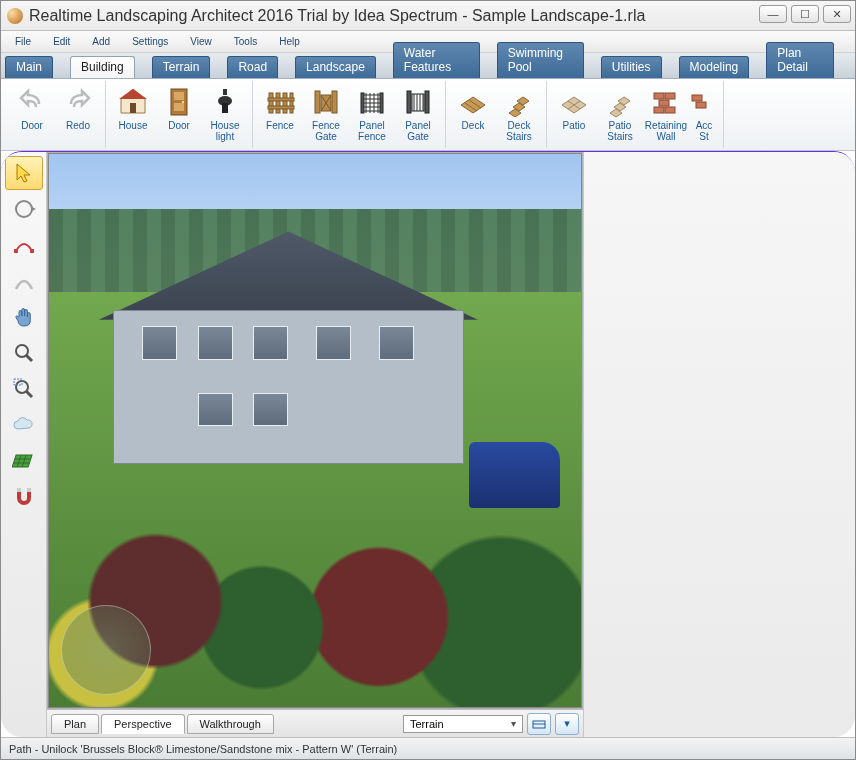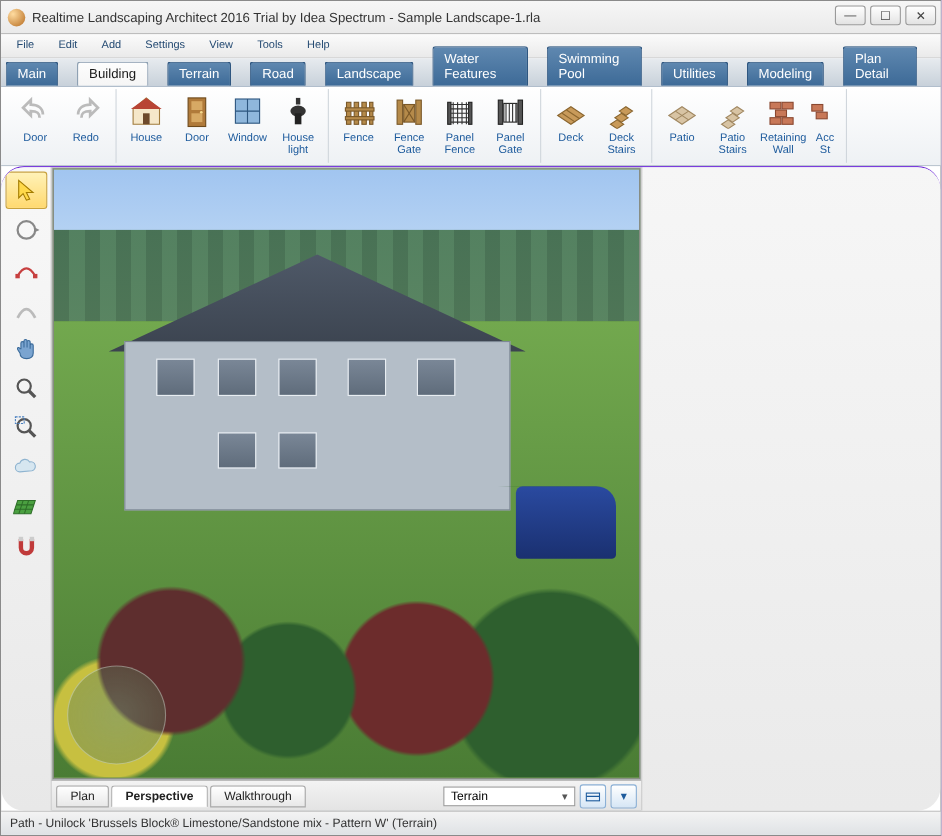--- a/index.html
+++ b/index.html
@@ -2,21 +2,21 @@
 <html><head>
 <meta charset="utf-8">
 <style>
 * { box-sizing: border-box; margin: 0; padding: 0; font-family: "Segoe UI", Tahoma, sans-serif; }
 body { background: #fff; width: 856px; height: 760px; overflow: hidden; }
 
 .window { width: 856px; height: 760px; border: 1px solid #8a8a8a; background: #fff; display: flex; flex-direction: column; }
 
 .titlebar { height: 30px; background: linear-gradient(#f6f6f6,#eaeaea); display: flex; align-items: center; padding: 0 6px; border-bottom: 1px solid #bdbdbd; position: relative; }
 .titlebar .app-icon { width: 16px; height: 16px; border-radius: 50%; background: radial-gradient(circle at 30% 30%, #ffdca0, #b56a1e); margin-right: 6px; }
-.titlebar .title { font-size: 12px; color: #333; white-space: nowrap; }
+.titlebar .title { font-size: 16px; color: #333; white-space: nowrap; }
 .win-controls { position: absolute; right: 4px; top: 4px; display: flex; gap: 4px; }
 .win-btn { width: 28px; height: 18px; border: 1px solid #9a9a9a; border-radius: 3px; background: linear-gradient(#fff,#e3e3e3); display: flex; align-items: center; justify-content: center; font-size: 11px; color: #444; cursor: pointer; }
 
 .menubar { height: 22px; background: linear-gradient(#fbfbfb,#eaeaea); border-bottom: 1px solid #cfcfcf; display: flex; align-items: center; padding: 0 4px; gap: 2px; }
 .menubar .mitem { padding: 2px 10px; font-size: 10px; color: #244a72; cursor: pointer; }
 
 .ribbon-tabs { background: linear-gradient(#e7ebef,#c8d1da); display: flex; align-items: flex-end; padding: 4px 4px 0 4px; border-bottom: 1px solid #9fb0c0; height: 26px; }
 .rtab { padding: 3px 10px 4px 10px; font-size: 12px; color: #fff; cursor: pointer; margin-right: 17px; }
 .rtab.active { background: linear-gradient(#fdfdfd,#f5f5f5); color: #1a1a1a; border: 1px solid #8fa1b3; border-bottom: none; border-radius: 3px 3px 0 0; }
 .rtab:not(.active) { background: linear-gradient(#5f88b0,#3d6a97); border-radius: 3px 3px 0 0; border: 1px solid #2e5680; border-bottom: none; }
@@ -40,21 +40,21 @@
 .house { position: absolute; top: 14%; left: 12%; width: 66%; height: 42%; }
 .roof { position: absolute; top: 0; left: -4%; width: 108%; height: 38%; background: linear-gradient(#4f5968,#3b434f); clip-path: polygon(0 100%, 50% 0, 100% 100%); }
 .walls { position: absolute; top: 34%; left: 0; width: 100%; height: 66%; background: #b4bec8; border: 1px solid #7d8894; }
 .win { position: absolute; width: 10%; height: 22%; background: linear-gradient(#7a8797,#5f6c7b); border: 1px solid #e8edf2; }
 .shrubs { position: absolute; bottom: 0; left: 0; right: 0; height: 48%; background: radial-gradient(circle at 20% 60%, #5e2e2e 0 14%, transparent 15%), radial-gradient(circle at 40% 70%, #2e5f2e 0 16%, transparent 17%), radial-gradient(circle at 62% 66%, #6c2c2c 0 18%, transparent 19%), radial-gradient(circle at 85% 70%, #2e5f2e 0 18%, transparent 19%), radial-gradient(circle at 10% 80%, #c7c040 0 10%, transparent 11%); }
 .car { position: absolute; top: 52%; right: 4%; width: 17%; height: 12%; background: linear-gradient(#2a4aa0,#1a3070); border-radius: 6px 18px 4px 4px; }
 .compass { position: absolute; bottom: 12px; left: 12px; width: 90px; height: 90px; border-radius: 50%; background: radial-gradient(circle,#6f8f6f88,#4b6d4b55); border: 1px solid #ffffff55;}
 
 .view-tabs { height: 28px; background: linear-gradient(#f3f3f3,#e3e3e3); display: flex; align-items: center; padding: 0 4px; gap: 2px; border-top: 1px solid #bcbcbc; }
 .vtab { padding: 3px 12px; font-size: 11px; border: 1px solid #a8a8a8; background: linear-gradient(#fff,#e8e8e8); border-radius: 3px 3px 0 0; cursor: pointer; color: #222; }
-.vtab.active { background: #fff; border-bottom: 1px solid #fff; font-weight: 700; }
+.vtab.active { background: #fff; border-bottom: 1px solid #fff; font-weight: 400; }
 .ftgap { flex: 1; }
 .layer-drop { display: flex; align-items: center; gap: 4px; }
 .layer-drop .dd { border: 1px solid #999; background: #fff; font-size: 11px; padding: 2px 22px 2px 6px; position: relative; min-width: 120px; cursor: pointer; }
 .layer-drop .dd::after { content: "▾"; position: absolute; right: 6px; top: 2px; font-size: 10px; color: #555; }
 .sqbtn { width: 24px; height: 22px; border: 1px solid #8bb0d6; background: linear-gradient(#fff,#d6e6f5); border-radius: 3px; display: flex; align-items: center; justify-content: center; font-size: 11px; color: #1c5a9c; cursor: pointer; }
 
 .right-panel { width: 272px; background: linear-gradient(#f6f6f6,#eaeaea); border-left: 1px solid #c7c7c7; }
 
 .statusbar { height: 22px; background: linear-gradient(#f3f3f3,#dfe2e5); border-top: 1px solid #bfbfbf; display: flex; align-items: center; padding: 0 8px; font-size: 11px; color: #333; }
 
@@ -131,30 +131,20 @@
       <div class="rbtn">
           <div class="ricon">
             <svg width="32" height="32">
               <rect x="8" y="4" width="16" height="26" fill="#b07a3a" stroke="#6e4a1c"></rect>
               <rect x="11" y="7" width="10" height="8" fill="#d7a964"></rect>
               <rect x="11" y="18" width="10" height="8" fill="#d7a964"></rect>
               <circle cx="20" cy="17" r="1.2" fill="#f5d98b"></circle>
             </svg>
           </div>
           <div class="rlbl">Door</div>
-        </div>
-      <div class="rbtn">
-          <div class="ricon">
-            <svg width="32" height="32">
-              <rect x="5" y="5" width="22" height="22" fill="#8fb7dc" stroke="#2d567f"></rect>
-              <line x1="16" y1="5" x2="16" y2="27" stroke="#2d567f"></line>
-              <line x1="5" y1="16" x2="27" y2="16" stroke="#2d567f"></line>
-            </svg>
-          </div>
-          <div class="rlbl">Window</div>
         </div>
       <div class="rbtn">
           <div class="ricon">
             <svg width="32" height="32">
               <rect x="14" y="4" width="4" height="6" fill="#333"></rect>
               <ellipse cx="16" cy="16" rx="7" ry="5" fill="#333"></ellipse>
               <rect x="13" y="18" width="6" height="10" fill="#222"></rect>
             </svg>
           </div>
           <div class="rlbl" style="white-space:pre-line">House

